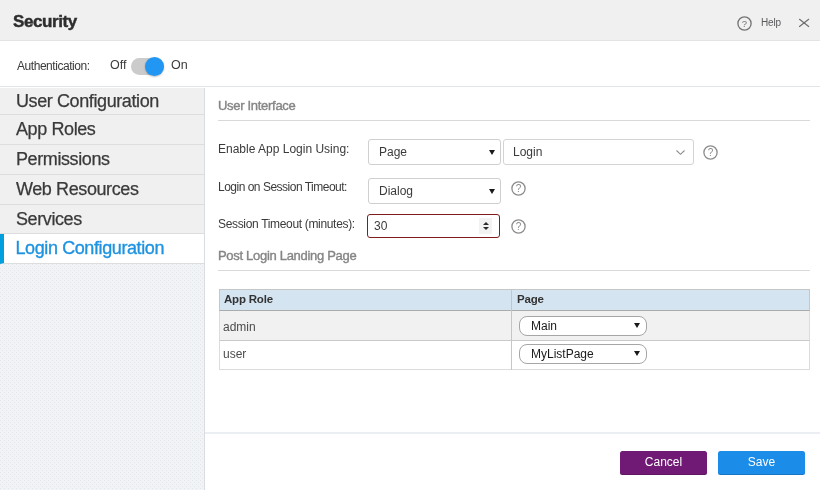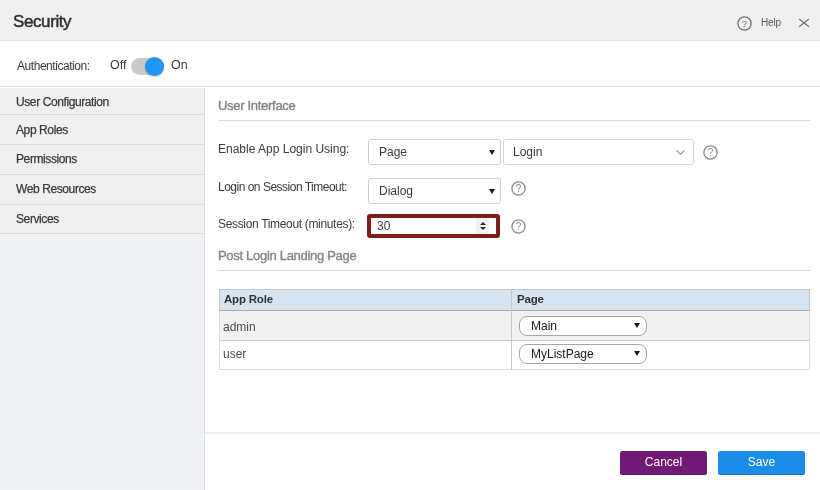--- a/index.html
+++ b/index.html
@@ -2,21 +2,21 @@
 <html><head>
 <meta charset="utf-8">
 <style>
   * { margin:0; padding:0; box-sizing:border-box; }
   html,body { width:820px; height:490px; overflow:hidden; }
   body { font-family:"Liberation Sans", sans-serif; position:relative; background:#fff; }
   .abs { position:absolute; }
 
   
   .header { left:0; top:0; width:820px; height:41px; background:#f0f0f0; border-bottom:1px solid #e4e4e4; }
-  .title { left:13px; top:12px; font-size:17px; font-weight:400; color:#2e2e2e; letter-spacing:0.1px; -webkit-text-stroke:0.45px #2e2e2e; letter-spacing:-0.4px; }
+  .title { left:13px; top:12px; font-size:17px; font-weight:700; color:#2e2e2e; letter-spacing:0.1px; -webkit-text-stroke:0.45px #2e2e2e; letter-spacing:-0.4px; }
   .helpic { left:737px; top:15.5px; }
   .helptxt { left:761px; top:17px; font-size:10px; color:#58595b; letter-spacing:-0.2px; }
   .closex { left:796px; top:14px; width:17px; height:17px; }
 
   
   .authbar { left:0; top:42px; width:820px; height:45px; background:#fff; border-bottom:1px solid #e1e5e8; }
   .authlabel { left:17px; top:58.5px; font-size:12px; color:#3b3b3b; letter-spacing:-0.45px; }
   .offtxt { left:110px; top:58px; font-size:12.5px; color:#3b3b3b; }
   .ontxt { left:171px; top:58px; font-size:12.5px; color:#3b3b3b; }
   .toggle { left:131px; top:58px; width:33px; height:17px; border-radius:9px; background:#cbcbcb; }
@@ -24,37 +24,37 @@
 
   
   .sidebar { left:0; top:88px; width:205px; height:402px;
      background-color:#f2f3f5;
      background-image:radial-gradient(circle at 0.5px 0.5px, #e0e6ec 0.55px, rgba(0,0,0,0) 0.55px), radial-gradient(circle at 0.5px 0.5px, #e0e6ec 0.55px, rgba(0,0,0,0) 0.55px);
      background-size:4px 4px;
      background-position:0 0, 2px 2px;
      border-right:1px solid #d9dde1; }
   .menu { position:absolute; left:0; top:0px; width:204px; list-style:none; }
   .menu li { height:29.8px; background:#f0f0f0; border-bottom:1px solid #dddddd;
-     font-size:12px; font-weight:500; color:#3a3a3a; padding-left:16px; letter-spacing:-0.4px; -webkit-text-stroke:0.25px #3a3a3a;
+     font-size:18px; font-weight:500; color:#3a3a3a; padding-left:16px; letter-spacing:-0.4px; -webkit-text-stroke:0.25px #3a3a3a;
      display:flex; align-items:center; }
   .menu li:first-child { height:27.3px; padding-top:1px; }
   .menu li.active { background:#ffffff; border-left:4.5px solid #00a0df; padding-left:11.5px; color:#1e93e0; -webkit-text-stroke:0.35px #1e93e0; }
 
   
   .sect { font-size:13px; font-weight:400; color:#858585; letter-spacing:-0.3px; -webkit-text-stroke:0.38px #858585; }
   .rule { height:1px; background:#d9d9d9; }
   .flabel { font-size:12px; color:#3b3b3b; }
   .selectbox { background:#fff; border:1px solid #cfcfcf; border-radius:3px; font-size:12px; color:#3b3b3b; }
   .selectbox .txt { position:absolute; left:10.5px; top:50%; transform:translateY(-50%); }
   .caret { position:absolute; right:5px; top:50%; margin-top:-2.5px; width:0; height:0;
      border-left:3.5px solid transparent; border-right:3.5px solid transparent; border-top:5.2px solid #1a1a1a; }
   .chev { position:absolute; right:7px; top:50%; margin-top:-4.5px; width:11px; height:9px; }
   .qic { width:15px; height:15px; }
 
-  .numinput { background:#fff; border:4px solid #7f1d1d; border-radius:3px; font-size:12px; color:#3b3b3b; }
+  .numinput { background:#fff; border:1px solid #7f1d1d; border-radius:3px; font-size:12px; color:#3b3b3b; }
   .spinner { position:absolute; right:7px; top:50%; transform:translateY(-50%); width:13px; height:16px; background:#f2f2f2; display:flex; flex-direction:column; align-items:center; justify-content:center; gap:2.5px; }
   .sp-up { width:0; height:0; border-left:3px solid transparent; border-right:3px solid transparent; border-bottom:3.8px solid #2b2b2b; }
   .sp-dn { width:0; height:0; border-left:3px solid transparent; border-right:3px solid transparent; border-top:3.8px solid #2b2b2b; }
 
   
   .tbl { left:219px; top:289px; width:591px; }
   .thead { position:absolute; left:0; top:0; width:591px; height:21.5px; background:#d4e4f1; border:1px solid #c6c6c6; border-bottom:1px solid #ababab; }
   .th1 { position:absolute; left:5px; top:4px; font-size:11.5px; font-weight:700; color:#333; letter-spacing:-0.2px; }
   .th2 { position:absolute; left:298px; top:4px; font-size:11.5px; font-weight:700; color:#333; letter-spacing:-0.2px; }
   .row1 { position:absolute; left:0; top:21.5px; width:591px; height:30.3px; background:#f1f1f1; border-left:1px solid #dcdcdc; border-right:1px solid #dcdcdc; border-bottom:1px solid #c9c9c9; }
@@ -92,20 +92,21 @@
   <div class="abs knob"></div>
   <div class="abs ontxt">On</div>
 
   <div class="abs sidebar">
     <ul class="menu">
       <li>User Configuration</li>
       <li>App Roles</li>
       <li>Permissions</li>
       <li>Web Resources</li>
       <li>Services</li>
+      <li class="active">Login Configuration</li>
     </ul>
   </div>
 
   <div class="abs sect" style="left:218px; top:98px;">User Interface</div>
   <div class="abs rule" style="left:218px; top:120px; width:592px;"></div>
 
   <div class="abs flabel" style="left:218px; top:142px;">Enable App Login Using:</div>
   <div class="abs selectbox" style="left:367.5px; top:139px; width:133px; height:26px;">
     <span class="txt">Page</span>
     <span class="caret"></span>

